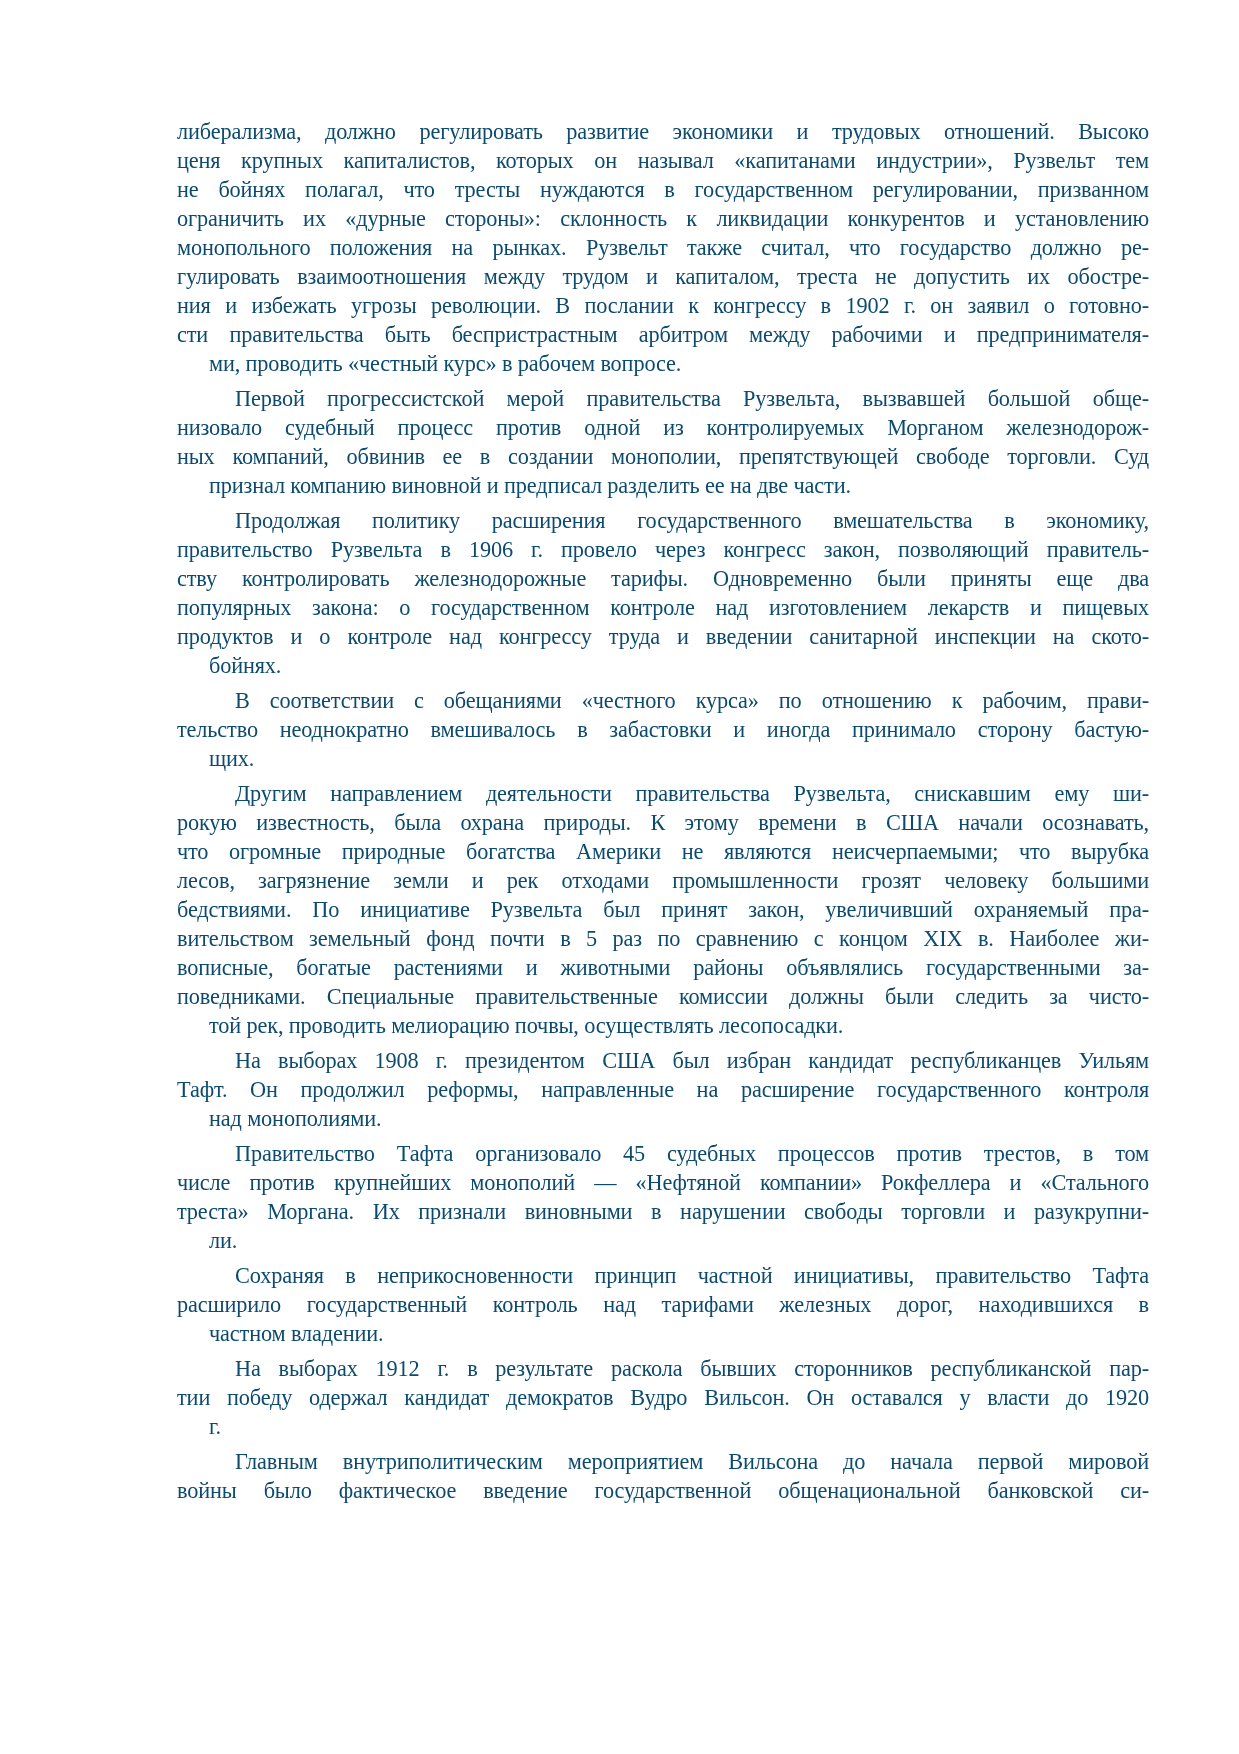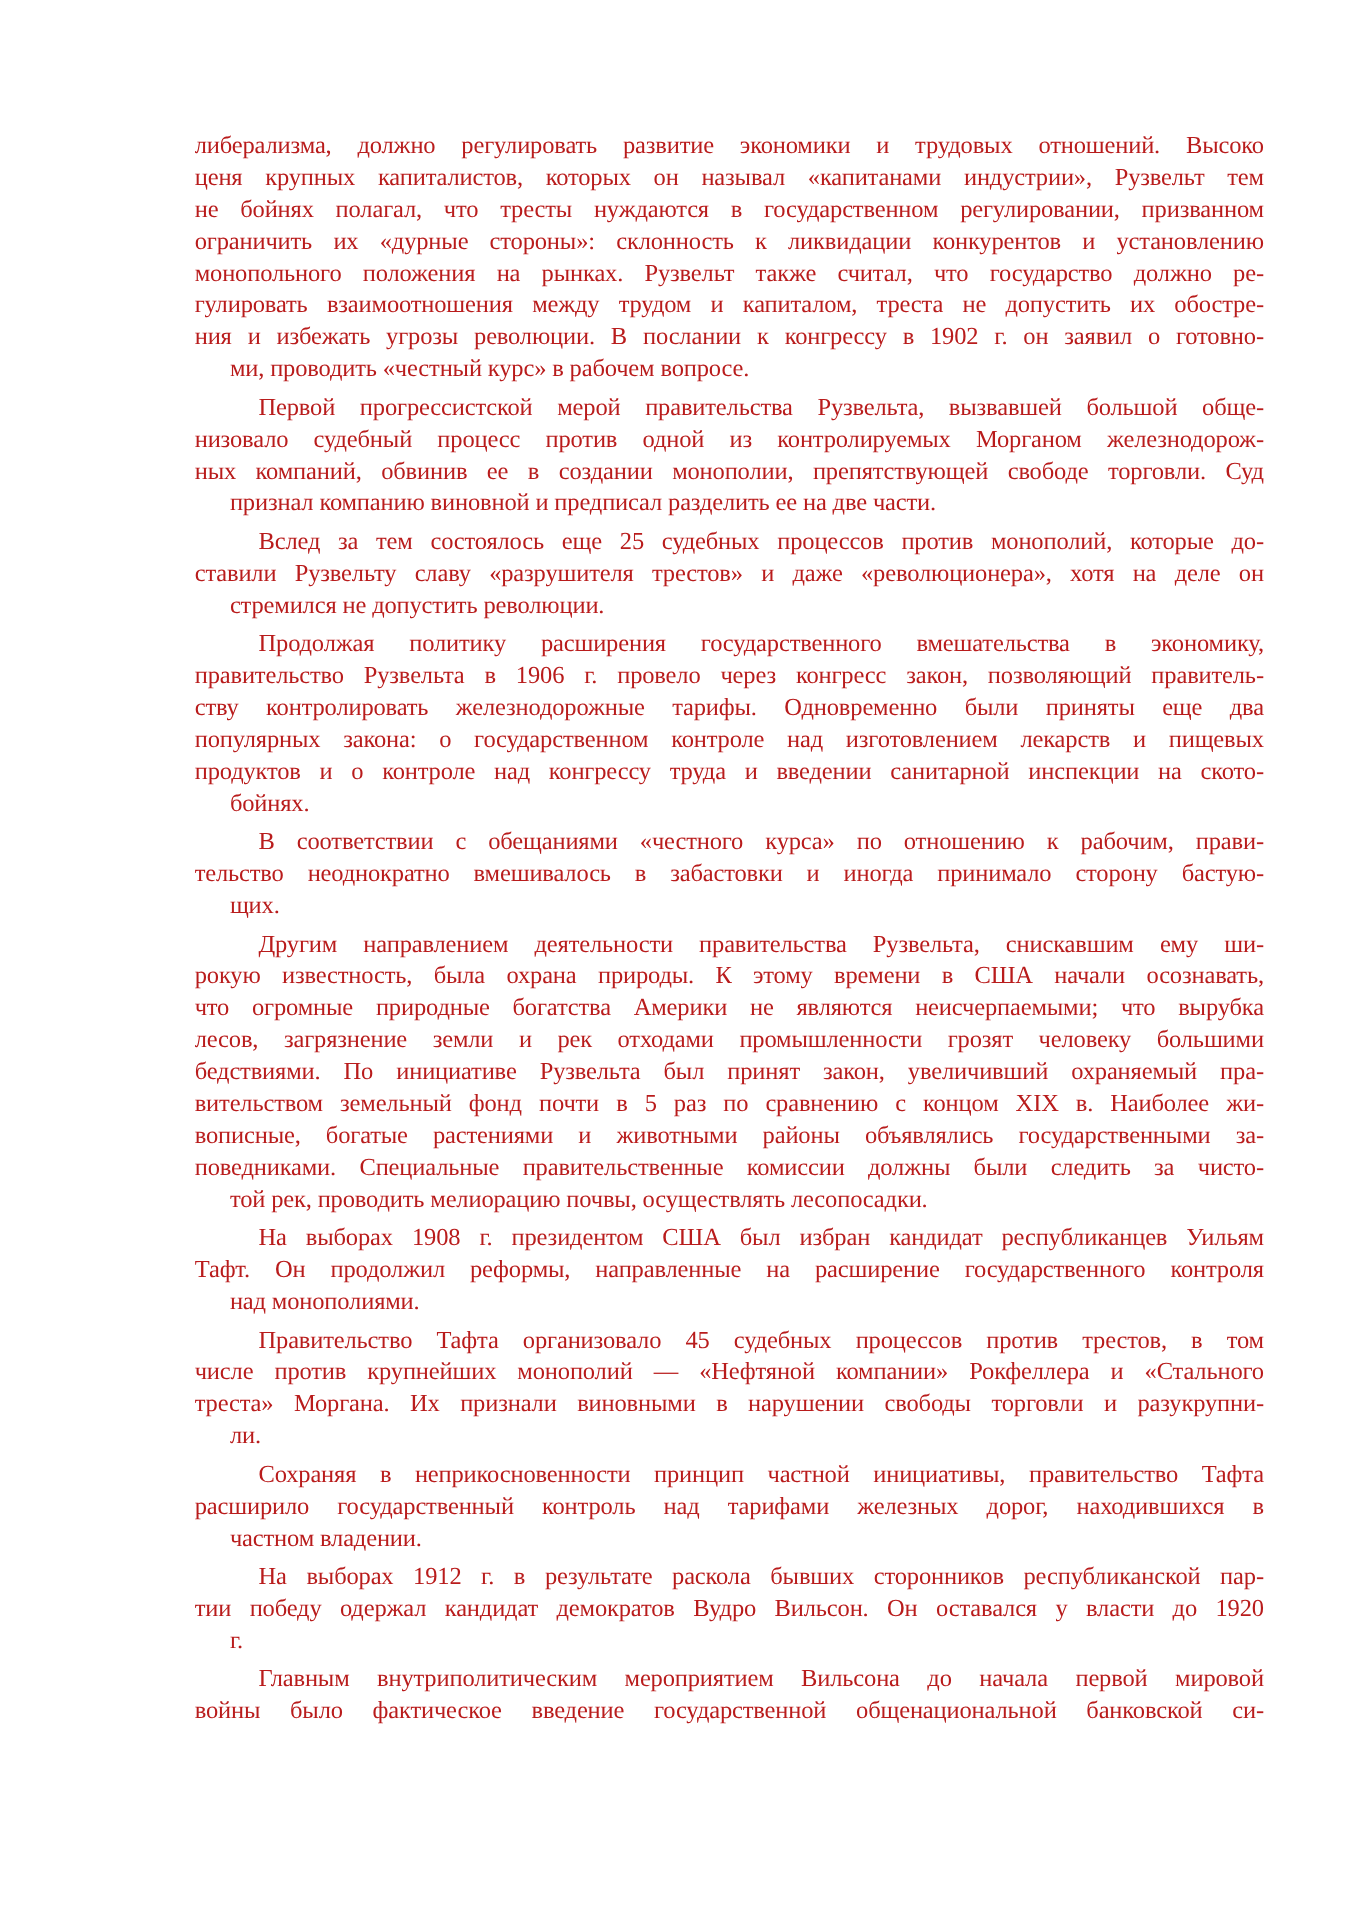--- a/index.html
+++ b/index.html
@@ -5,21 +5,21 @@
   html, body { margin: 0; padding: 0; background: #ffffff; }
   body { width: 1239px; height: 1754px; position: relative; overflow: hidden; }
   .page {
     position: absolute;
     left: 177px;
     top: 117px;
     width: 972px;
     font-family: "Liberation Serif", serif;
     font-size: 22.3px;
     line-height: 29px;
-    color: #b91c1c;
+    color: #0c4a6e;
     letter-spacing: -0.15px;
   }
   .page p {
     margin: 0 0 6px 0;
     text-align: justify;
     text-indent: 58px;
   }
   .page p.cont { text-indent: 0; }
   .line { display: block; text-align: justify; text-align-last: justify; }
   .line.last { text-align-last: left; margin-left: 32px; }
@@ -29,32 +29,28 @@
 
 <div class="page" id="page">
     <p class="cont" style="text-indent: 0px;">
       <span class="line">либерализма, должно регулировать развитие экономики и трудовых отношений. Высоко</span>
       <span class="line">ценя крупных капиталистов, которых он называл «капитанами индустрии», Рузвельт тем</span>
       <span class="line">не бойнях полагал, что тресты нуждаются в государственном регулировании, призванном</span>
       <span class="line">ограничить их «дурные стороны»: склонность к ликвидации конкурентов и установлению</span>
       <span class="line">монопольного положения на рынках. Рузвельт также считал, что государство должно ре-</span>
       <span class="line">гулировать взаимоотношения между трудом и капиталом, треста не допустить их обостре-</span>
       <span class="line">ния и избежать угрозы революции. В послании к конгрессу в 1902 г. он заявил о готовно-</span>
+      <span class="line">сти правительства быть беспристрастным арбитром между рабочими и предпринимателя-</span>
       <span class="line last">ми, проводить «честный курс» в рабочем вопросе.</span>
     </p>
     <p style="text-indent: 0px;">
       <span class="line" style="text-indent: 58px;">Первой прогрессистской мерой правительства Рузвельта, вызвавшей большой обще-</span>
       <span class="line">низовало судебный процесс против одной из контролируемых Морганом железнодорож-</span>
       <span class="line">ных компаний, обвинив ее в создании монополии, препятствующей свободе торговли. Суд</span>
       <span class="line last">признал компанию виновной и предписал разделить ее на две части.</span>
-    </p>
-    <p style="text-indent: 0px;">
-      <span class="line" style="text-indent: 58px;">Вслед за тем состоялось еще 25 судебных процессов против монополий, которые до-</span>
-      <span class="line">ставили Рузвельту славу «разрушителя трестов» и даже «революционера», хотя на деле он</span>
-      <span class="line last">стремился не допустить революции.</span>
     </p>
     <p style="text-indent: 0px;">
       <span class="line" style="text-indent: 58px;">Продолжая политику расширения государственного вмешательства в экономику,</span>
       <span class="line">правительство Рузвельта в 1906 г. провело через конгресс закон, позволяющий правитель-</span>
       <span class="line">ству контролировать железнодорожные тарифы. Одновременно были приняты еще два</span>
       <span class="line">популярных закона: о государственном контроле над изготовлением лекарств и пищевых</span>
       <span class="line">продуктов и о контроле над конгрессу труда и введении санитарной инспекции на ското-</span>
       <span class="line last">бойнях.</span>
     </p>
     <p style="text-indent: 0px;">

